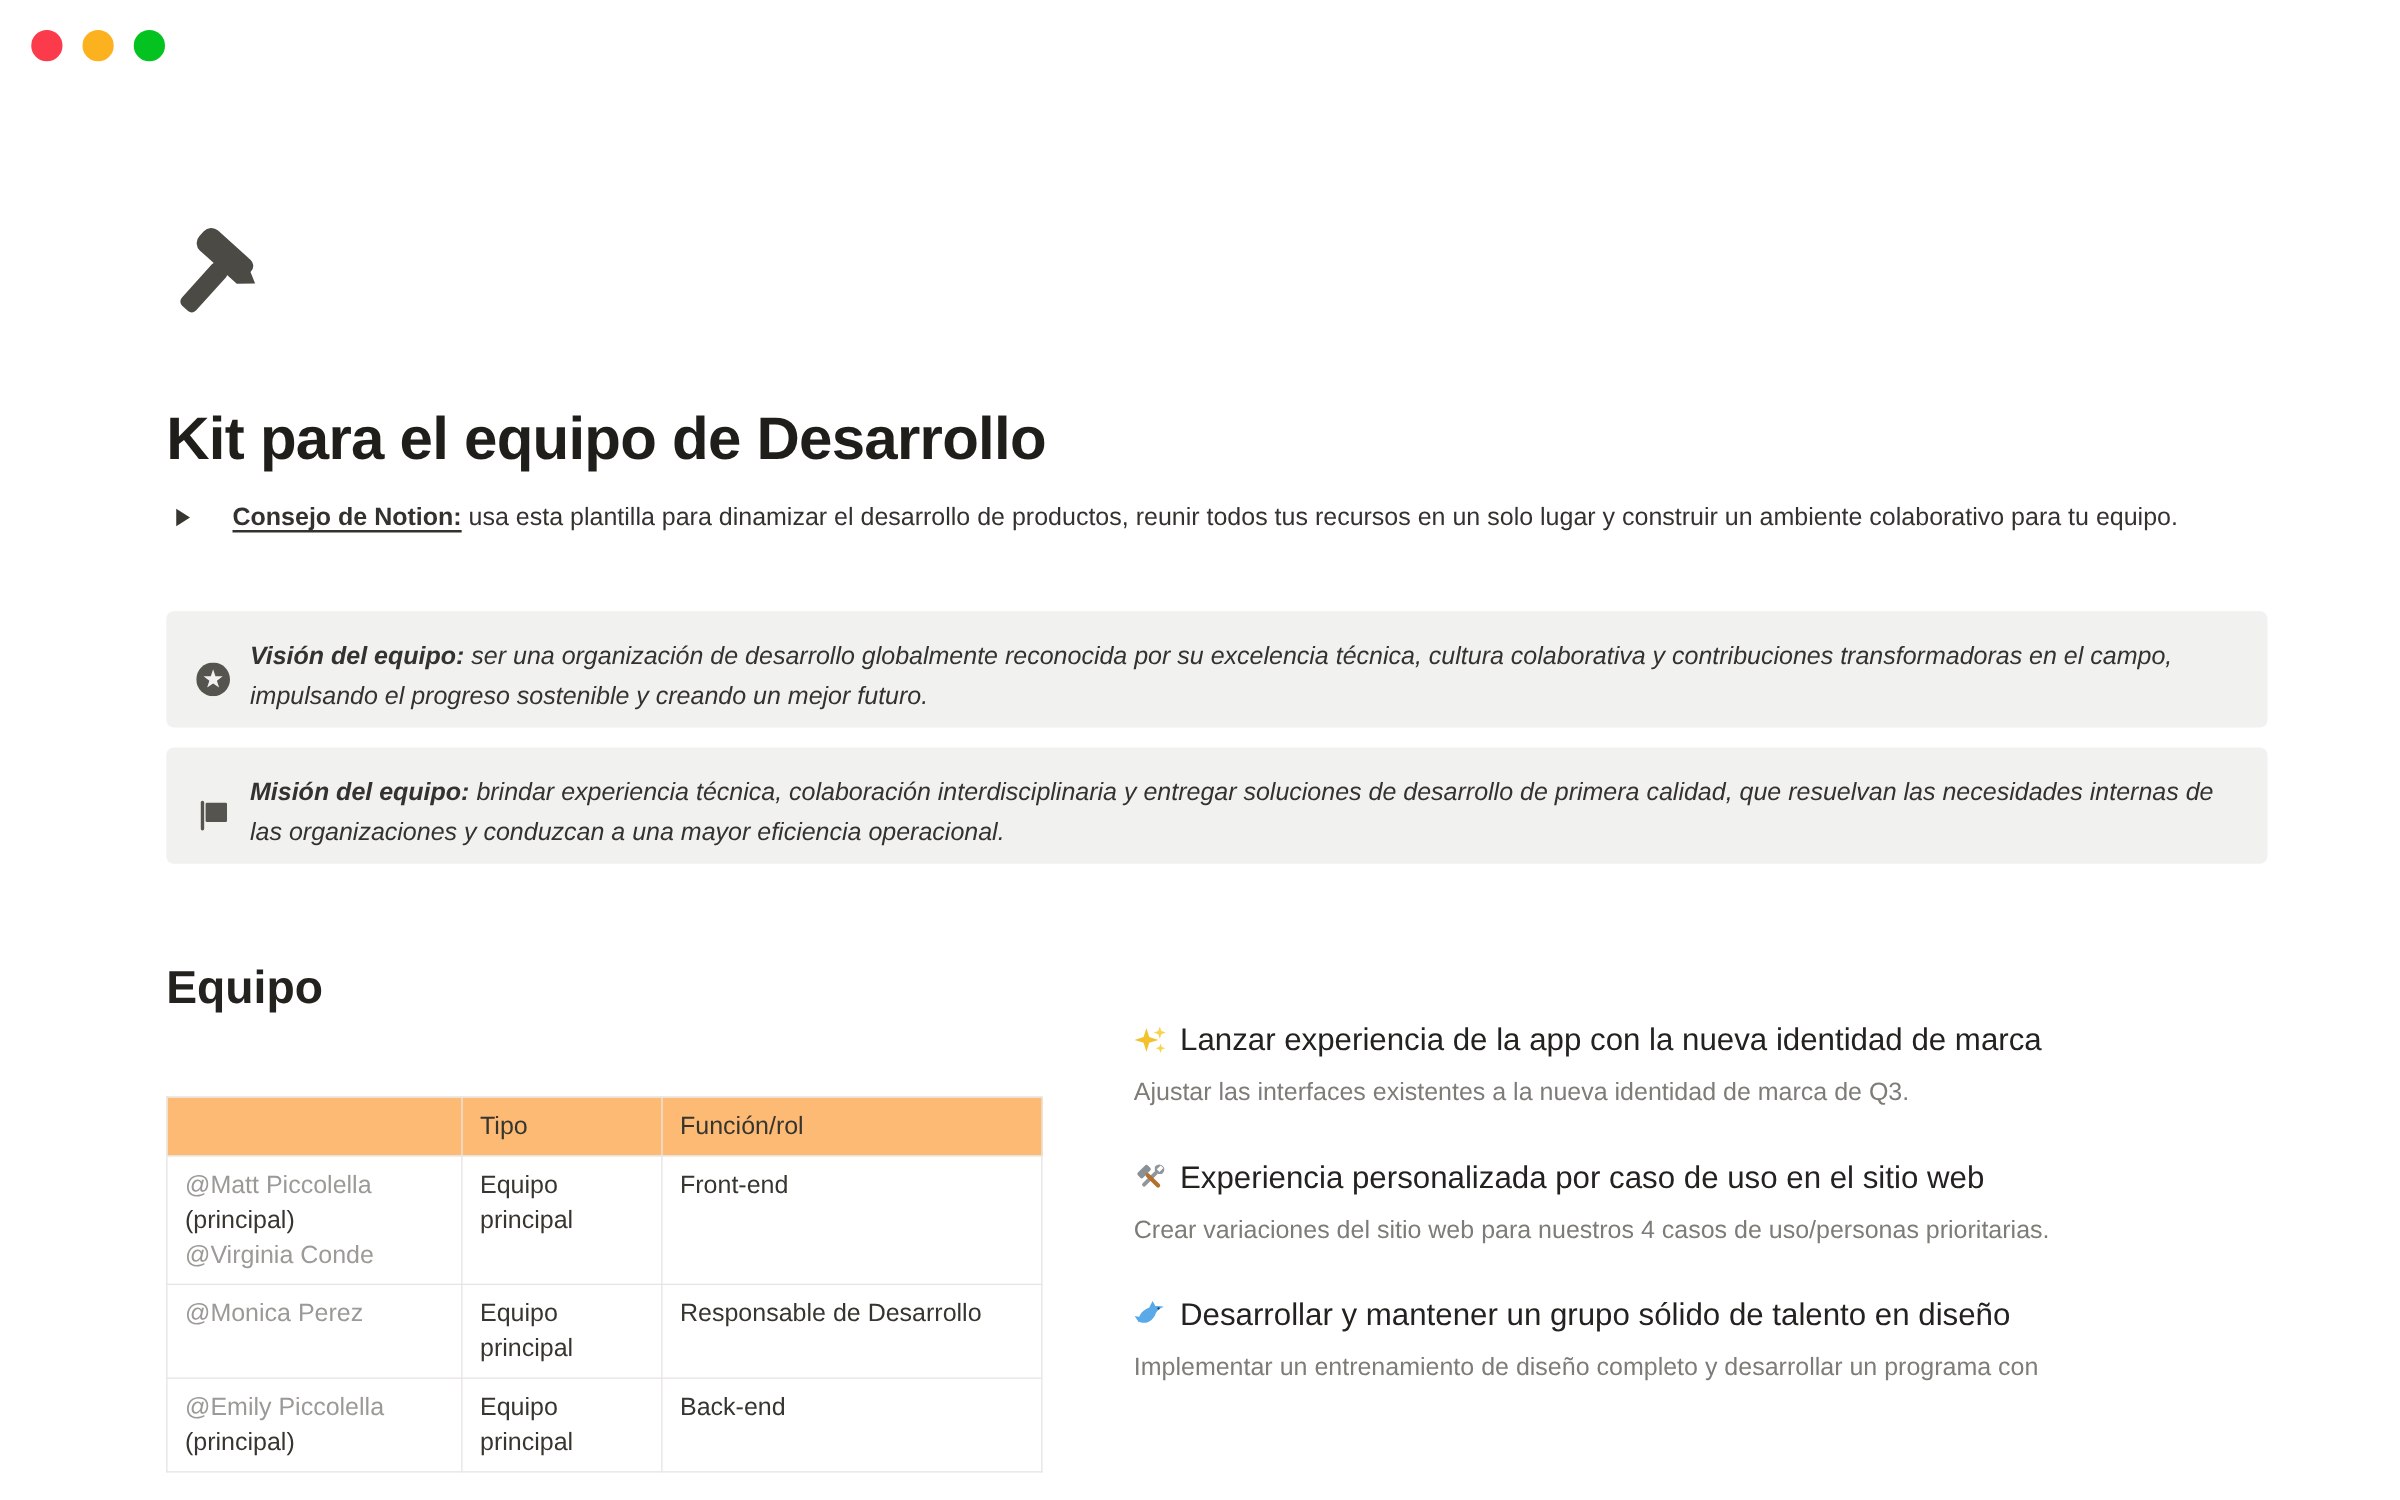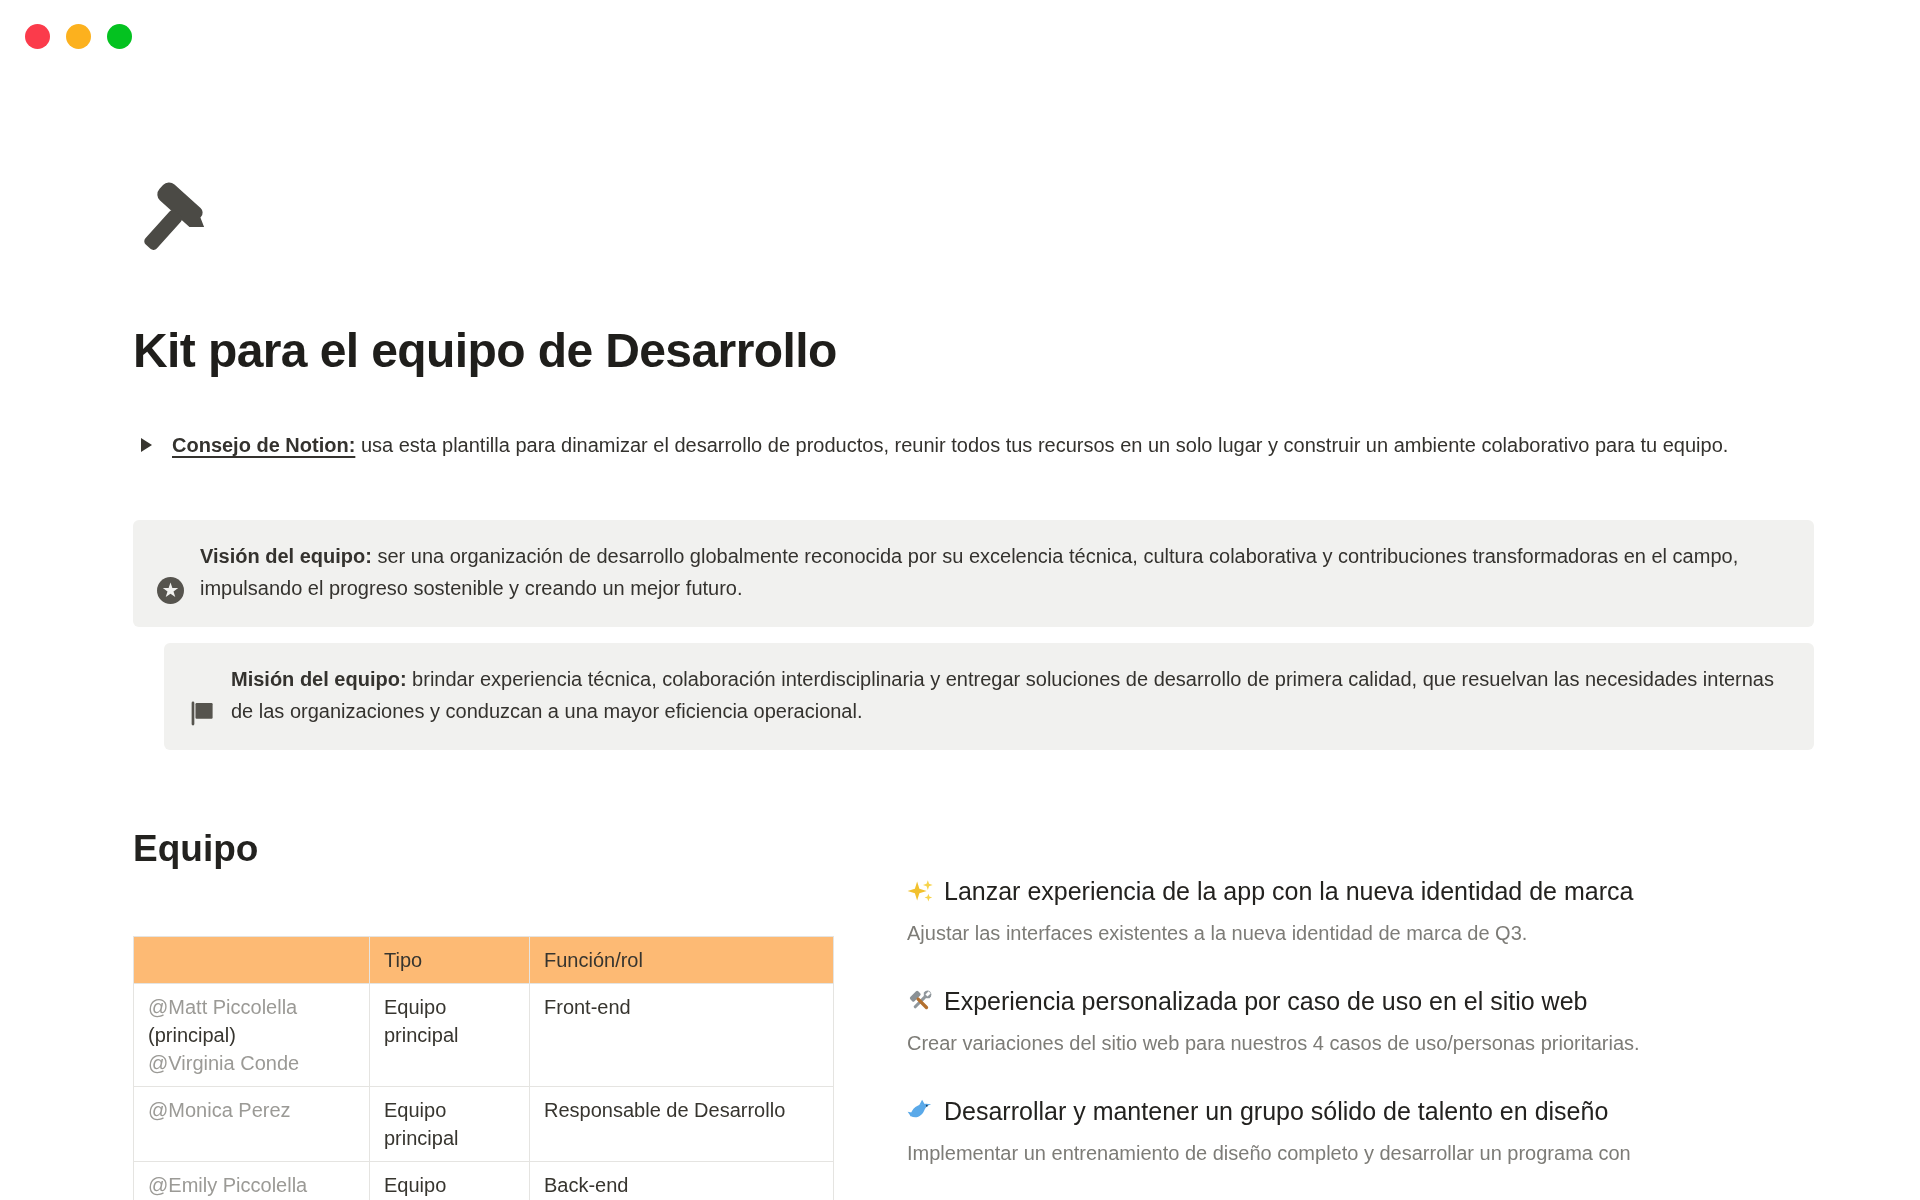--- a/index.html
+++ b/index.html
@@ -12,31 +12,31 @@
   .dot.red{ background:#fb3b4b; } .dot.yellow{ background:#fcb11e; } .dot.green{ background:#04c220; }
 
   .content { padding:0 106px 0 133px; }
 
   .page-icon { margin-top:175px; width:90px; height:90px; }
 
   h1.page-title { margin-top:52px; font-size:48px; line-height:60px; font-weight:700;
     letter-spacing:-0.6px; color:#1f1e1b; }
 
   
-  .toggle { margin-top:48px; display:flex; align-items:flex-start; }
+  .toggle { margin-top:16px; display:flex; align-items:flex-start;gap:14px; }
   .toggle-arrow { width:0; height:0; border-left:11px solid #37352f;
     border-top:7px solid transparent; border-bottom:7px solid transparent;
     margin:9px 6px 0 8px; flex:none; }
   .toggle-text { margin-left:14px; font-size:20px; line-height:33px; }
   .toggle-text .lead { font-weight:700; text-decoration:underline; text-underline-offset:4px; }
 
   
   .callout { margin-top:58px; background:#f1f1ef; border-radius:6px;
-    padding:20px 22px 23px 24px; display:flex; align-items:flex-end; }
-  .callout + .callout { margin-top:16px;margin-left:31px; }
+    padding:20px 22px 9px 24px; display:flex; align-items:center;font-style:italic; }
+  .callout + .callout { margin-top:16px; }
   .callout-icon { flex:none; width:27px; height:27px; margin-top:4px; }
   .callout-body { margin-left:16px; font-size:20px; line-height:32px; }
   .callout-body .lead { font-weight:700; }
 
   
   .columns { margin-top:76px; display:flex; gap:74px; }
   .col-left { width:700px; flex:none; }
   .col-right { flex:1; min-width:0; }
   h2.section-heading { font-size:37px; line-height:46px; font-weight:700; color:#23221f; }
 

